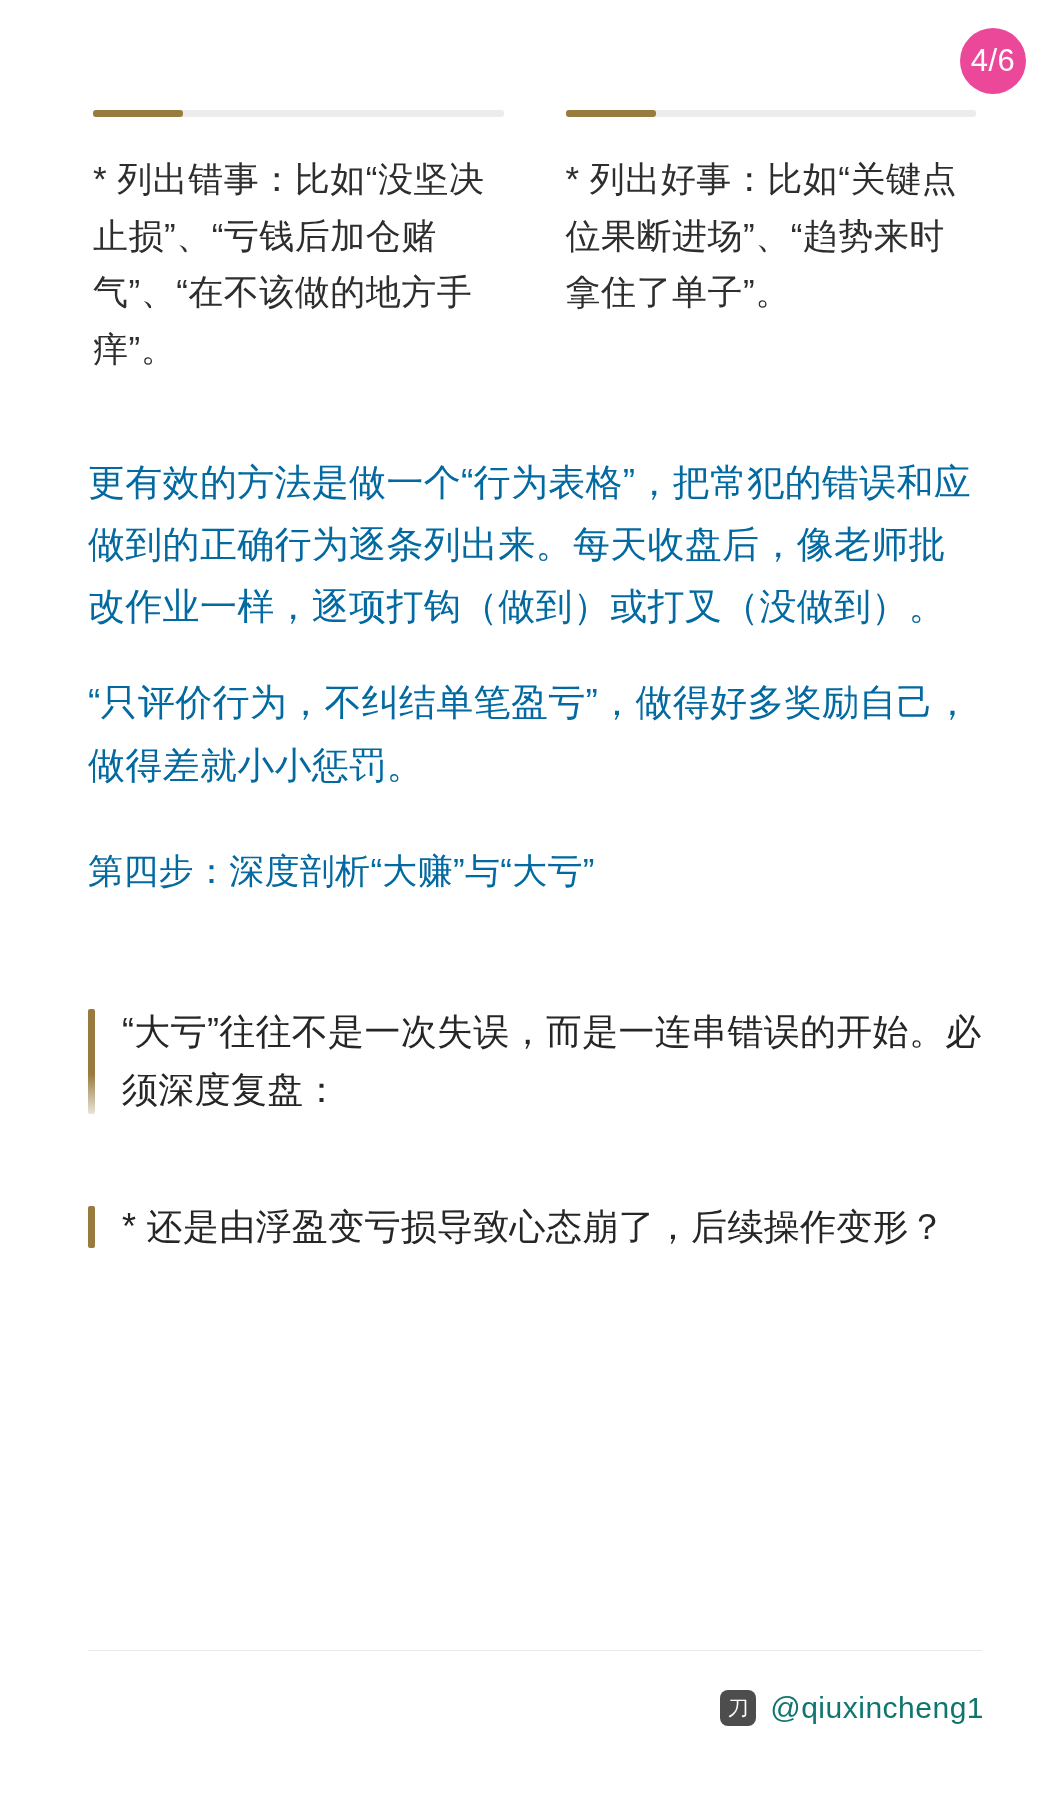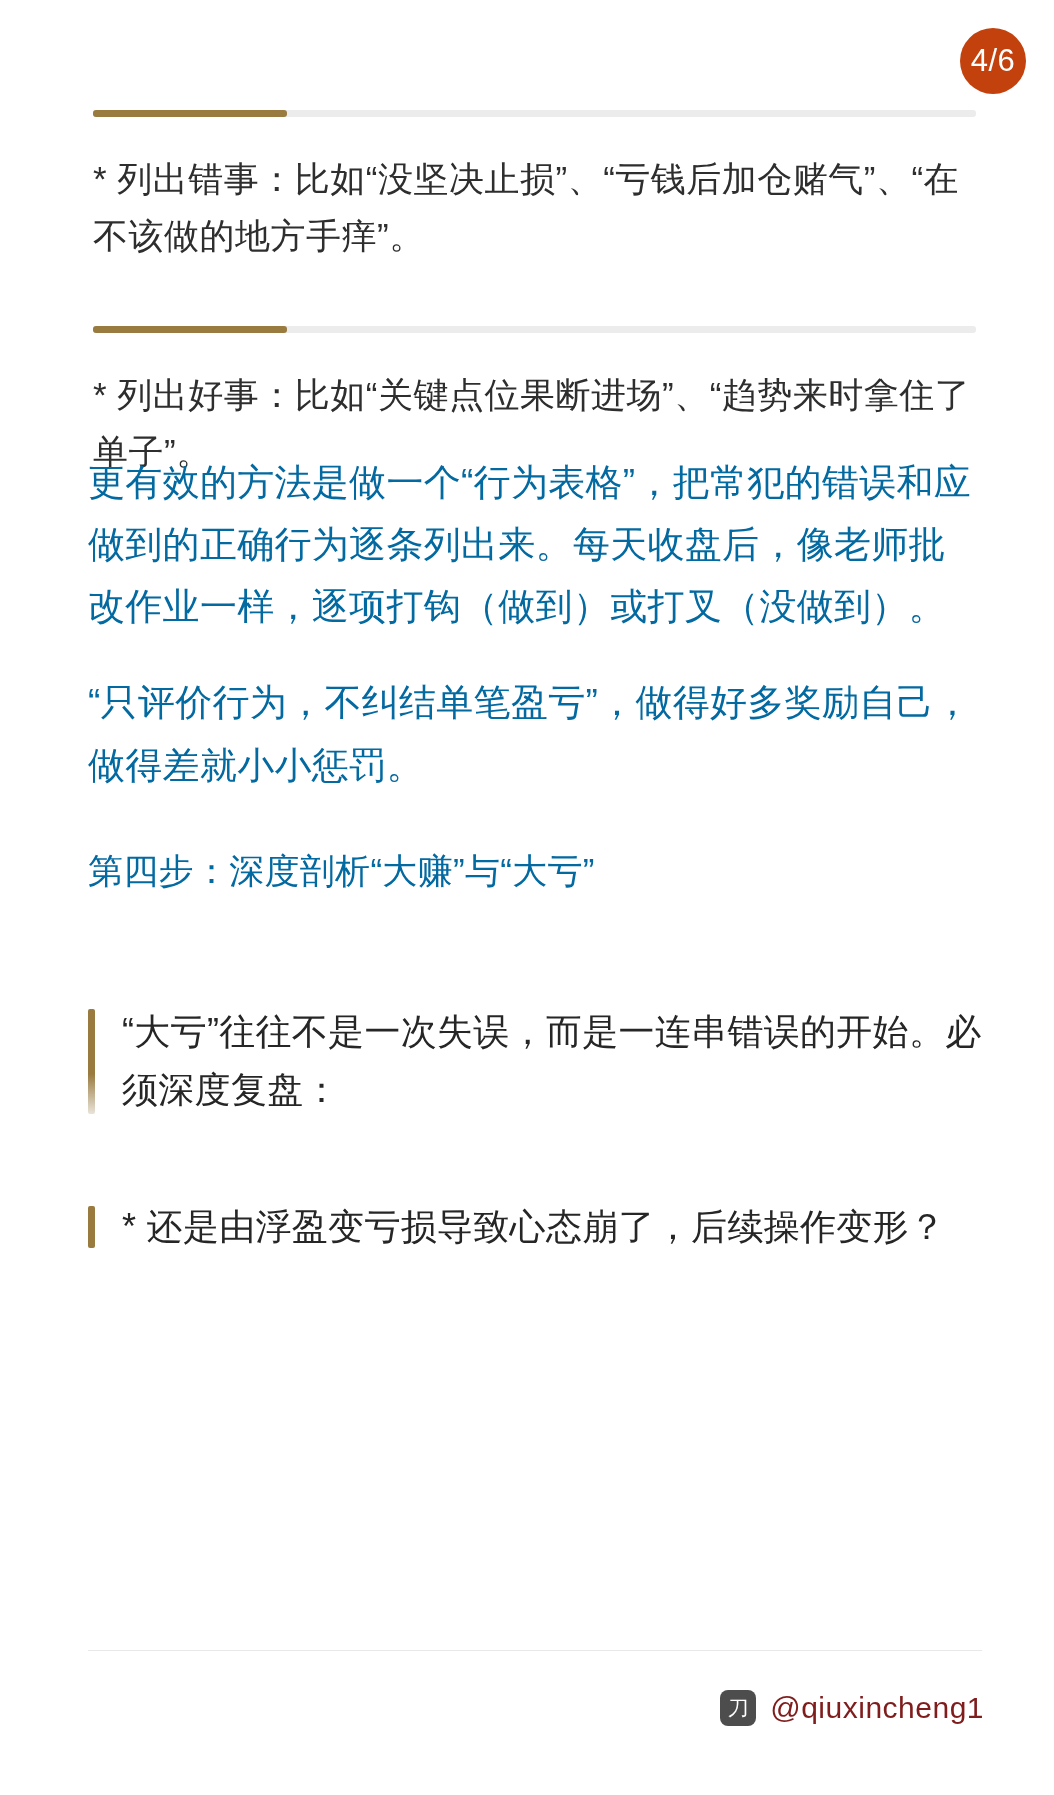--- a/index.html
+++ b/index.html
@@ -24,39 +24,38 @@
   }
 
   
   .page-badge {
     position: absolute;
     top: 28px;
     right: 28px;
     width: 66px;
     height: 66px;
     border-radius: 50%;
-    background: #c2410c;
+    background: #ec4899;
     color: #ffffff;
     font-size: 31px;
     display: flex;
     align-items: center;
     justify-content: center;
     letter-spacing: 0.5px;
     user-select: none;
   }
 
   
   .columns {
     position: absolute;
     top: 110px;
     left: 93px;
     right: 78px;
     display: flex;
     gap: 62px;
-    flex-direction: column;
   }
   .col {
     flex: 1 1 0;
   }
   .col-rule {
     position: relative;
     height: 7px;
     background: #ececec;
     border-radius: 3px;
     margin-bottom: 34px;
@@ -162,21 +161,21 @@
     border-radius: 8px;
     background: #4d4d4d;
     color: #fff;
     font-size: 21px;
     display: flex;
     align-items: center;
     justify-content: center;
   }
   .footer-handle {
     font-size: 30px;
-    color: #7f1d1d;
+    color: #0f766e;
     letter-spacing: 0.5px;
   }
 </style>
 </head>
 <body>
 
 <div class="page">
 
   <div class="page-badge">4/6</div>
 

